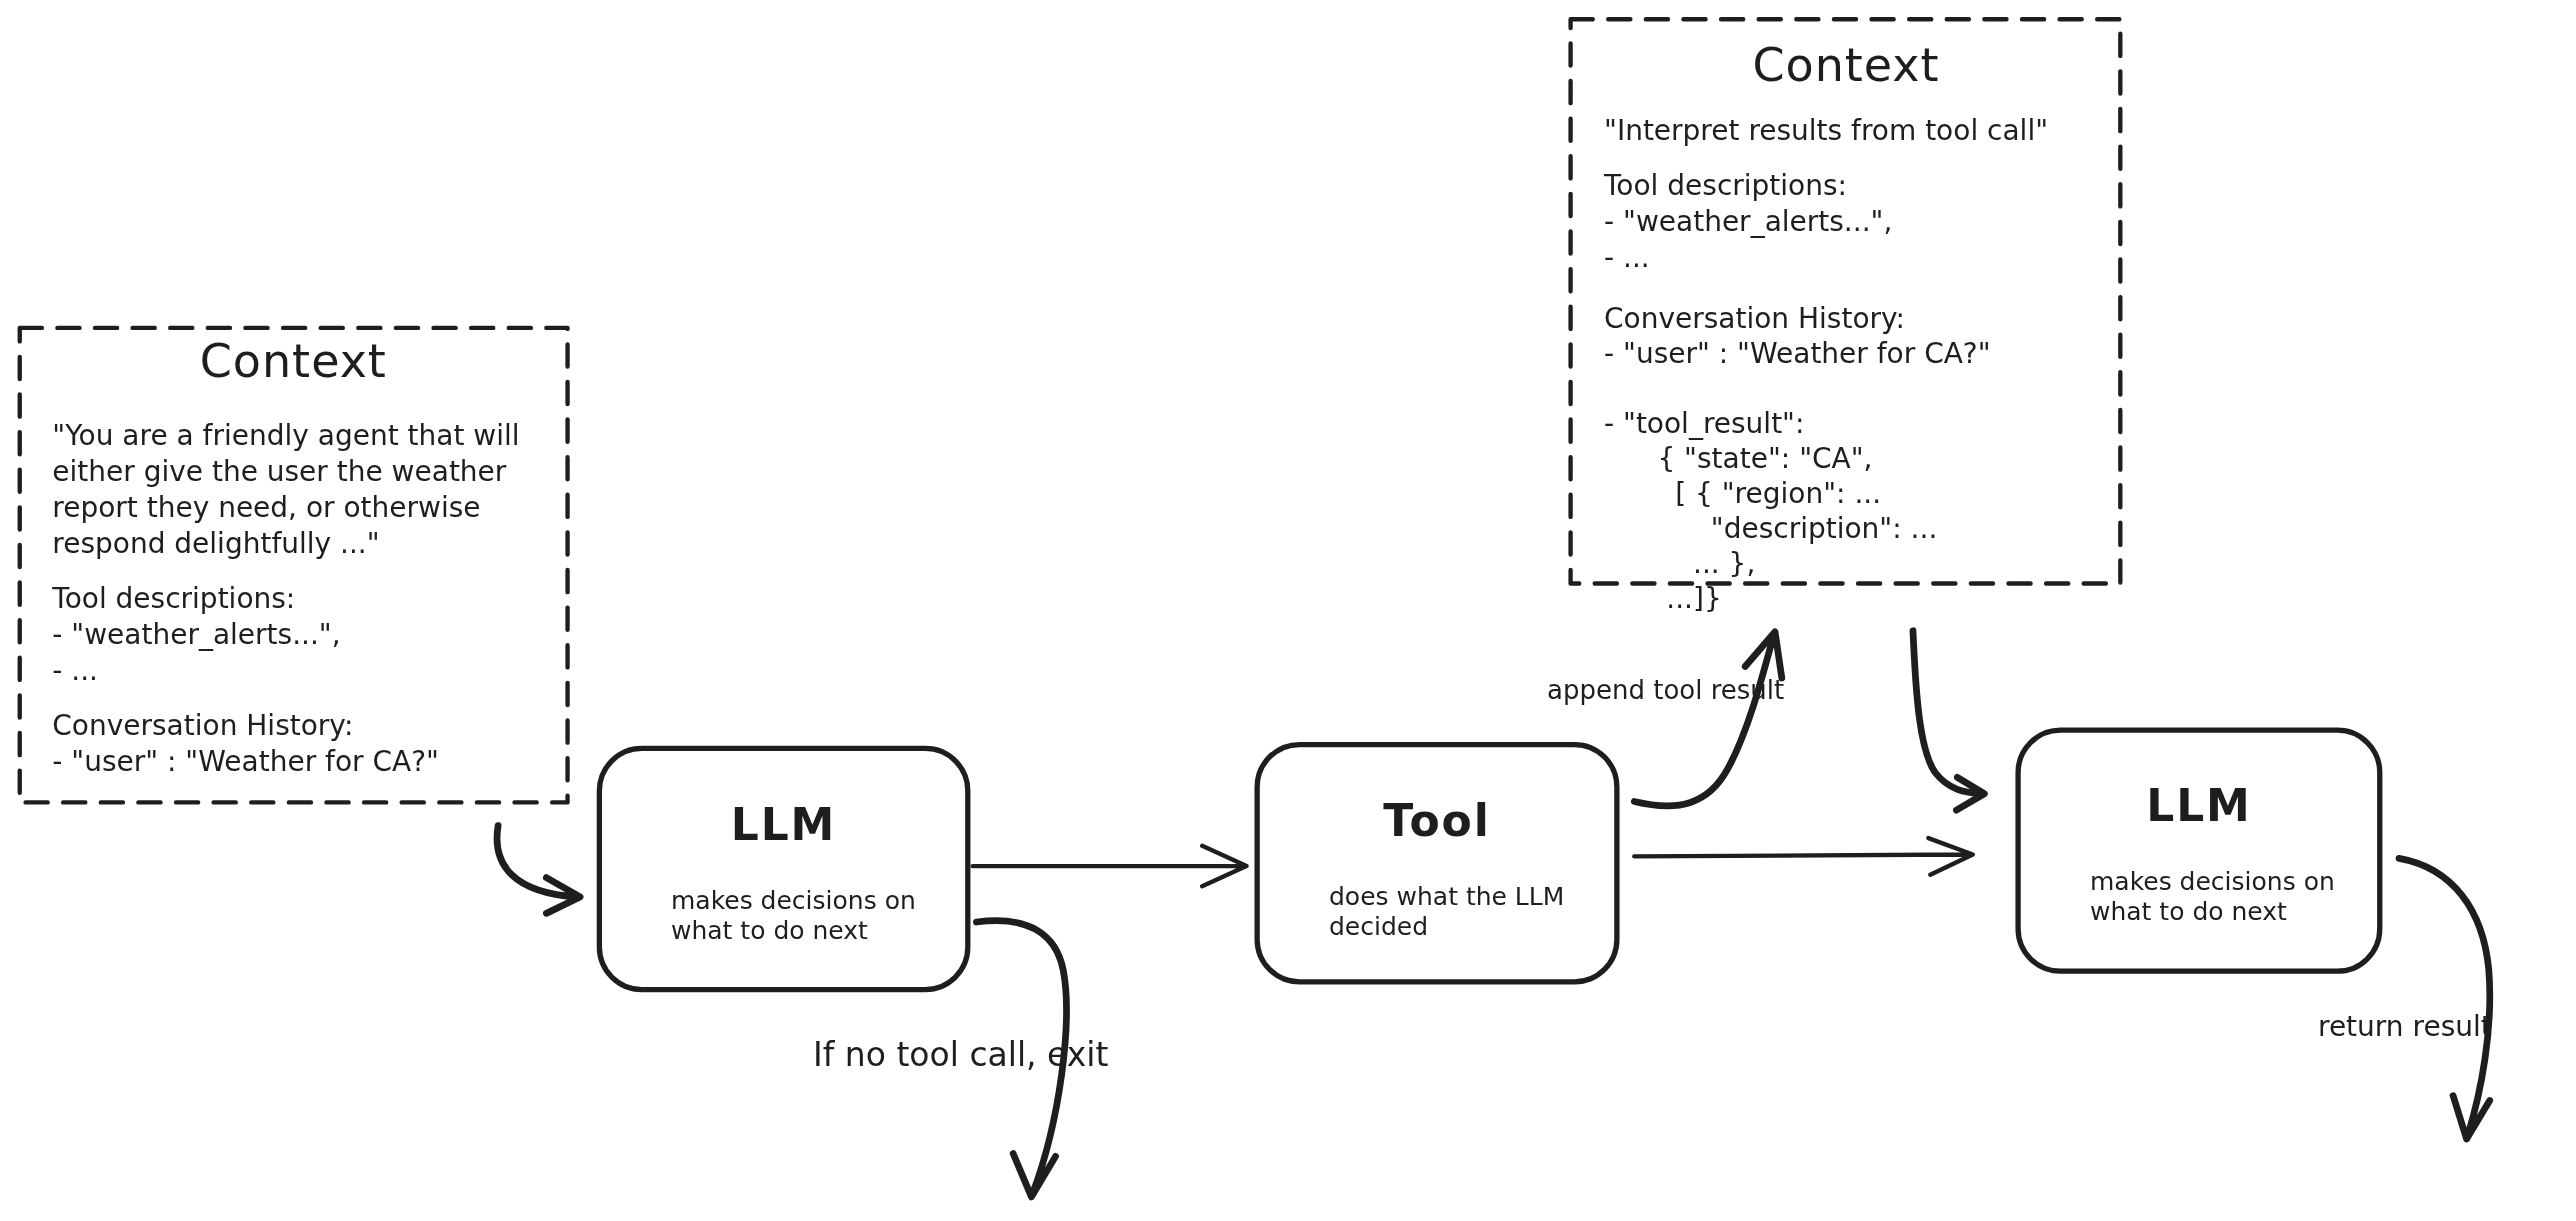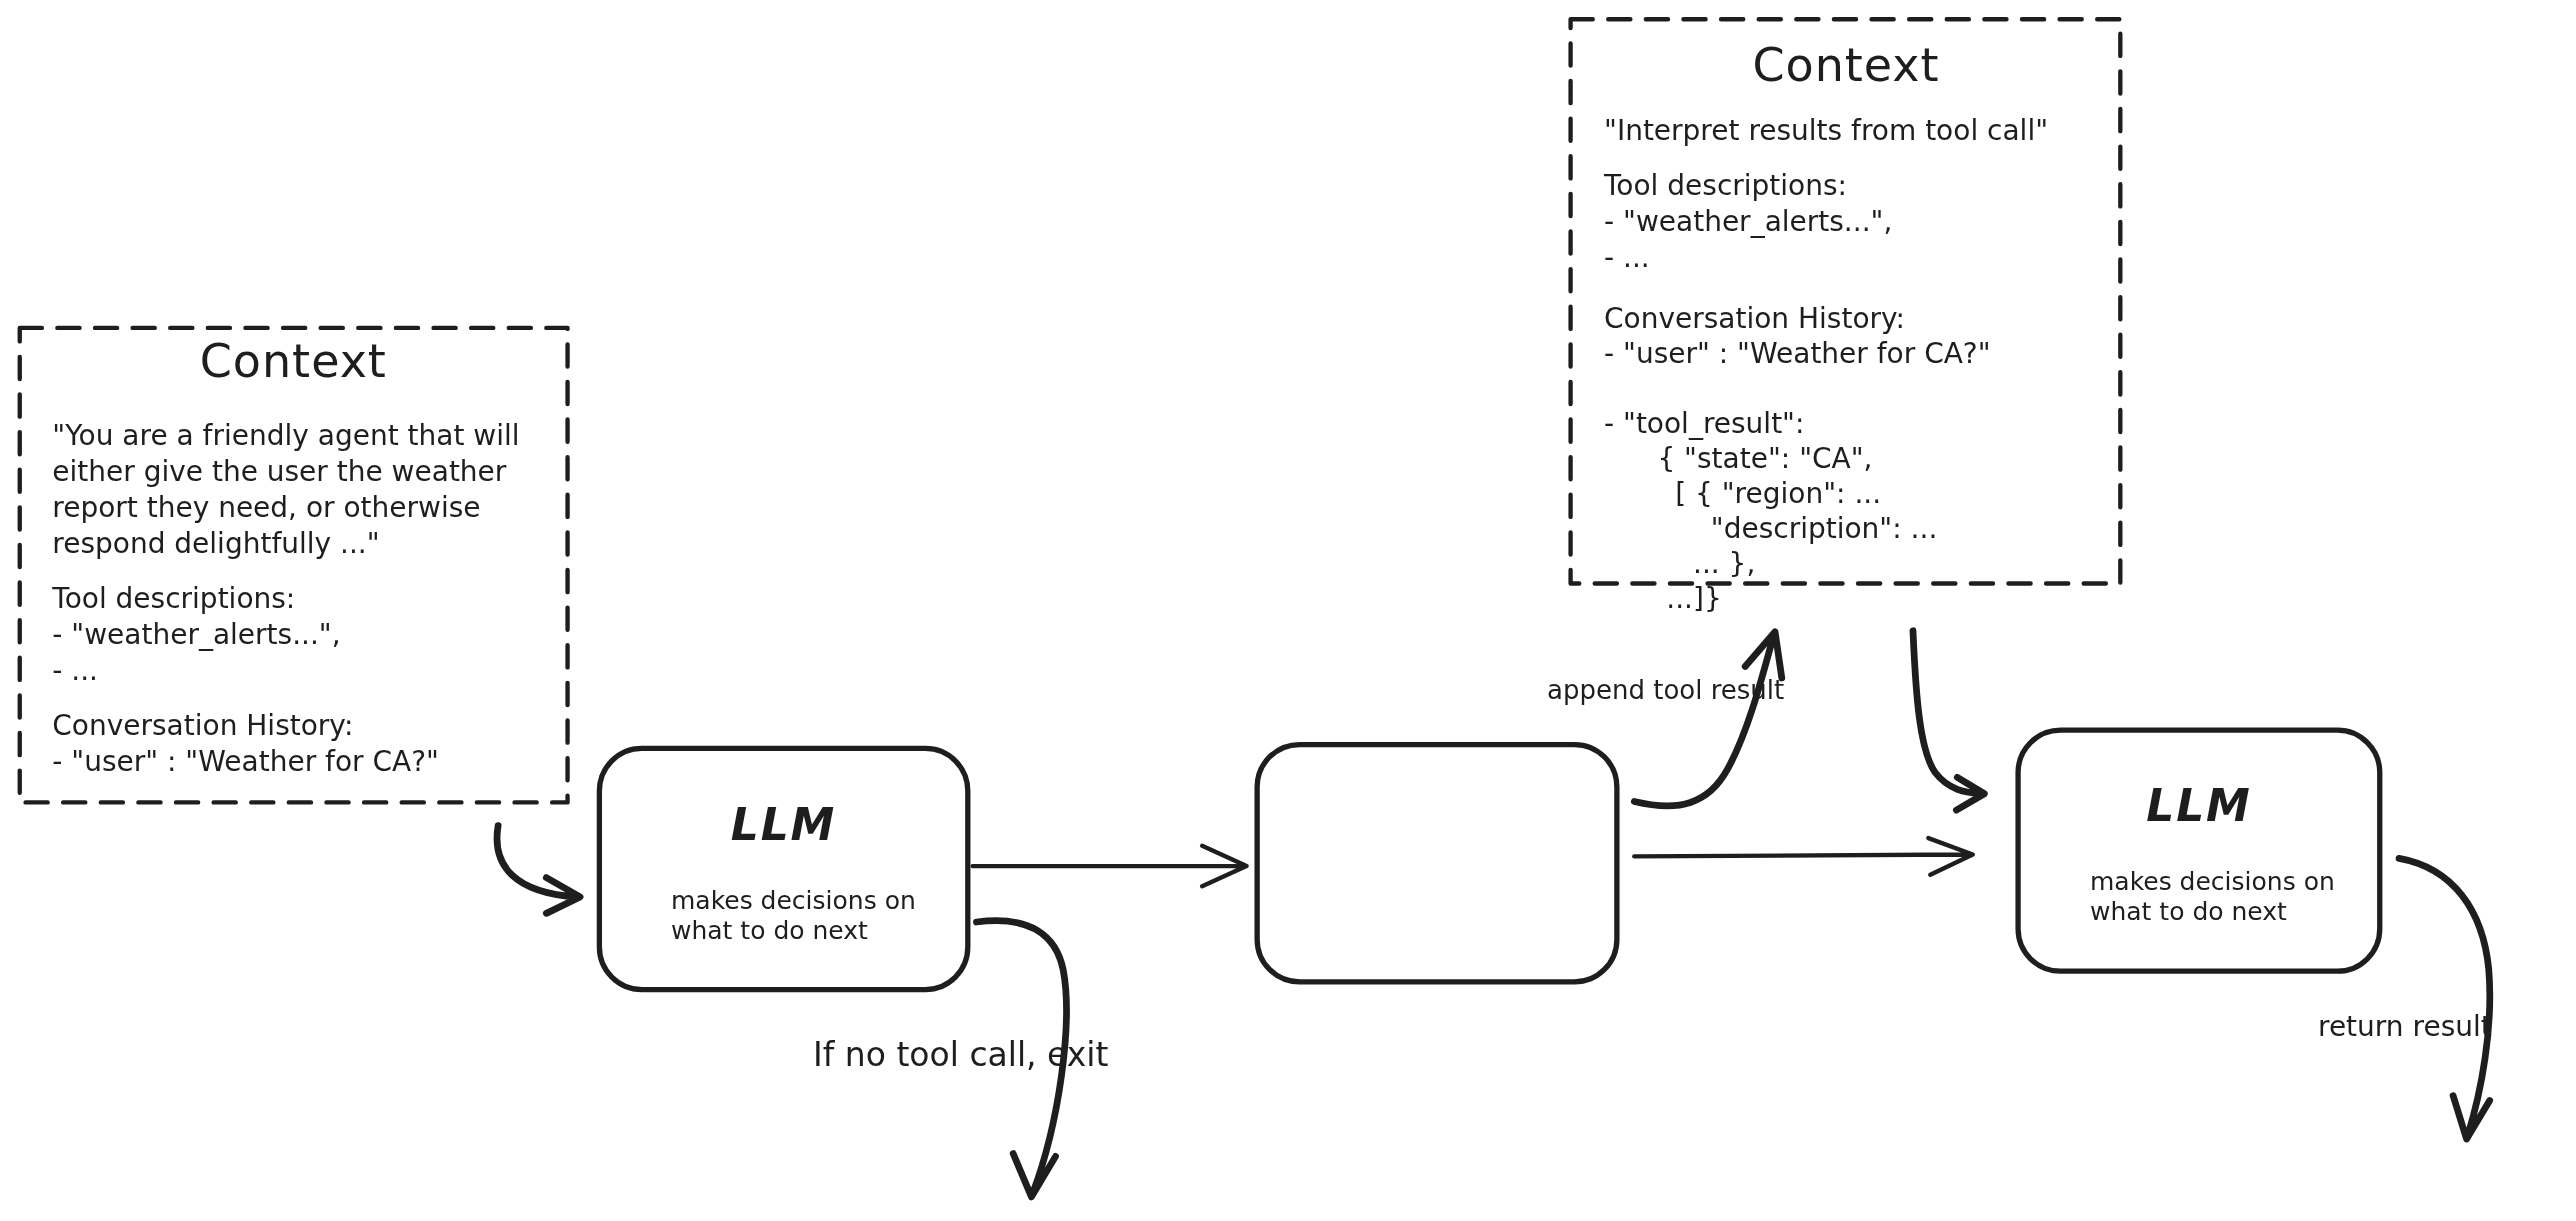--- a/index.html
+++ b/index.html
@@ -18,21 +18,21 @@
 
   .abs { position: absolute; }
   .ctx-box { box-sizing: border-box; padding: 7.7px 33px 0 33px; }
   .ctx-title { font-size: 46px; font-weight: normal; text-align: center; line-height: 50px; letter-spacing: 1px; }
   .ctx-text { font-size: 28px; line-height: 36px; white-space: pre; font-weight: 500; }
   .mt-body { margin-top: 32px; }
   .mt-block { margin-top: 19px; }
 
   .node-box { box-sizing: border-box; padding-top: 52px; }
   .node-title { font-size: 44px; font-weight: 600; text-align: center; line-height: 48px; letter-spacing: 1.9px; }
-  .node-title.slanted { font-style: italic; }
+  .node-title.slanted { }
   .node-sub { margin-top: 37px; padding-left: 72px; font-size: 25px; line-height: 30px; white-space: pre; font-weight: 500; }
 
   .edge-label { position: absolute; font-size: 26px; line-height: 29px; white-space: nowrap; font-weight: 500; }
 </style>
 </head>
 <body>
 
 <div class="canvas">
 
   <svg class="overlay" viewBox="0 0 2670 1266">
@@ -82,20 +82,25 @@
           ... },
        ...]}</div>
   </div>
 
   <div class="abs node-box" style="left:599px; top:749px; width:369px; height:241px;">
     <div class="node-title slanted">LLM</div>
     <div class="node-sub">makes decisions on
 what to do next</div>
   </div>
 
+  <div class="abs node-box" style="left:1257px; top:745px; width:360px; height:237px;">
+    <div class="node-title">Tool</div>
+    <div class="node-sub">does what the LLM
+decided</div>
+  </div>
 
   <div class="abs node-box" style="left:2018px; top:730px; width:362px; height:241px;">
     <div class="node-title slanted">LLM</div>
     <div class="node-sub">makes decisions on
 what to do next</div>
   </div>
 
   <div class="edge-label" style="left:1540px; top:676px;margin-left:7px;">append tool result</div>
   <div class="edge-label" style="left:813px; top:1040px; font-size:33px;">If no tool call, exit</div>
   <div class="edge-label" style="left:2318px; top:1012px; font-size:28px;">return result</div>

